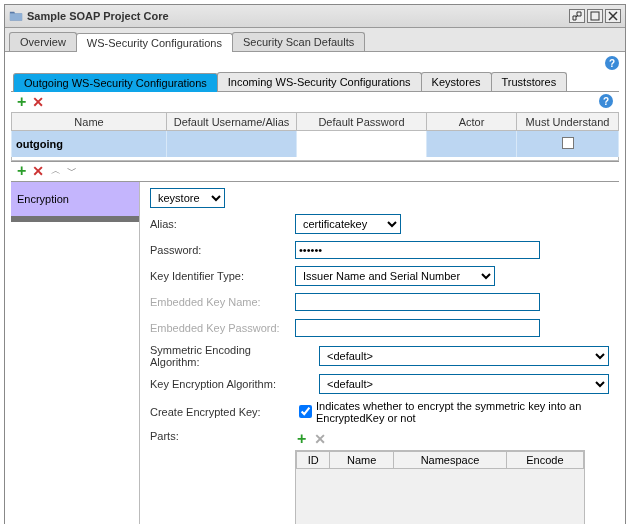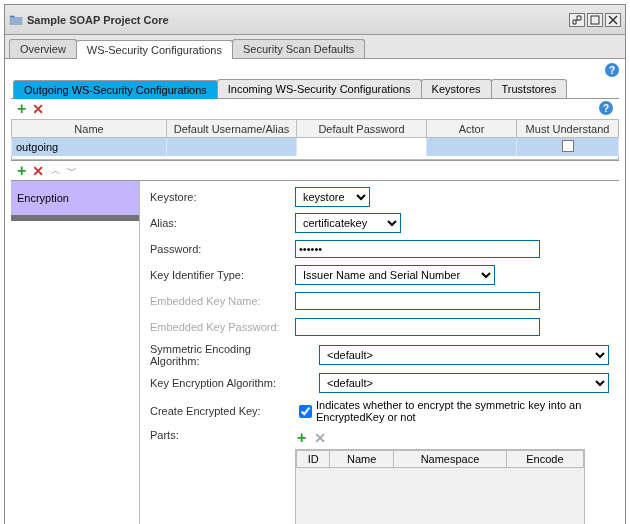--- a/index.html
+++ b/index.html
@@ -1,37 +1,37 @@
 <!DOCTYPE html>
 <html><head>
 <meta charset="utf-8">
 <style>
   * { box-sizing: border-box; font-family: Arial, sans-serif; font-size: 11px; }
   body { margin: 0; padding: 4px; background: #fff; width: 630px; }
   .window { border: 1px solid #888; background: #ececec; }
-  .titlebar { height: 30px; background: linear-gradient(#e8e8e8,#d8d8d8); display: flex; align-items: center; padding: 0 4px; border-bottom: 1px solid #999; }
+  .titlebar { height: 23px; background: linear-gradient(#e8e8e8,#d8d8d8); display: flex; align-items: center; padding: 0 4px; border-bottom: 1px solid #999; }
   .titlebar .folder-icon { width: 14px; height: 14px; margin-right: 4px; }
   .title { font-weight: bold; color: #333; flex: 1; }
   .winbtn { width: 16px; height: 14px; border: 1px solid #777; margin-left: 2px; background: #eee; display: inline-flex; align-items: center; justify-content: center; cursor: pointer; }
   .winbtn svg { width: 10px; height: 10px; }
   .tabstrip { display: flex; background: #e6e6e6; border-bottom: 1px solid #999; padding-top: 4px; padding-left: 4px; gap: 0; }
   .tab { padding: 3px 10px; border: 1px solid #999; border-bottom: none; background: #ddd; cursor: pointer; margin-right: -1px; color: #333; border-radius: 3px 3px 0 0; }
   .tab.active { background: #fff; font-weight: normal; position: relative; top: 1px; }
   .tabcontent { background: #fff; padding: 6px; min-height: 470px; position: relative; }
   .help-icon { width: 14px; height: 14px; border-radius: 50%; background: #3b8bd8; color: #fff; display: inline-flex; align-items: center; justify-content: center; font-weight: bold; font-size: 10px; position: absolute; right: 6px; }
   .subtabs { display: flex; border-bottom: 1px solid #999; margin-top: 14px; padding-left: 2px; }
   .subtab { padding: 3px 10px; border: 1px solid #999; border-bottom: none; background: #e8e8e8; margin-right: -1px; cursor: pointer; border-radius: 3px 3px 0 0; }
   .subtab.active { background: #0ea5e9; position: relative; top: 1px; }
   .toolbar { display: flex; align-items: center; padding: 2px 4px; position: relative; height: 20px; }
   .icon-plus { color: #2a9d2a; font-size: 16px; font-weight: bold; cursor: pointer; padding: 0 2px; }
   .icon-x { color: #cc3333; font-size: 14px; font-weight: bold; cursor: pointer; padding: 0 4px; }
   .chev { color: #666; cursor: pointer; padding: 0 3px; font-size: 10px; }
   .table { width: 100%; border-collapse: collapse; }
   .table th { background: #f2f2f2; border: 1px solid #bbb; font-weight: normal; padding: 2px 4px; color: #333; height: 18px; }
-  .table td { border-left: 1px solid #d8e8f8; border-right: 1px solid #d8e8f8; padding: 2px 4px; height: 18px; }
+  .table td { border-left: 1px solid #d8e8f8; border-right: 1px solid #d8e8f8; padding: 2px 4px; height: 26px; font-weight: bold; }
   .row-sel { background: #bcd6f2; }
   .divider { border-top: 1px solid #999; display:flex; }
   .sidebar { width: 155px; border-right: 1px solid #bbb; background: #fff; min-height: 350px; }
   .sidebar-item { background: #c4b5fd; padding: 11px 6px; border-bottom: 6px solid #737373; }
   .formarea { flex: 1; padding: 6px 10px; background: #fff; min-height: 350px; }
   .formrow { display: flex; align-items: center; margin-bottom: 6px; min-height: 20px; }
   .formrow label { width: 145px; color: #333; }
   .formrow.disabled label { color: #aaa; }
   .formrow .control { flex: 1; }
   select, input[type=text], input[type=password] { border: 1px solid #0369a1; padding: 1px 3px; height: 18px; background: #fff; }
@@ -128,21 +128,20 @@
       <span class="chev">﹀</span>
     </div>
 
     <div class="divider">
       <div class="sidebar">
         <div class="sidebar-item">Encryption</div>
       </div>
       <div class="formarea">
 
         <div class="formrow">
-          <label>Keystore:</label>
           <div class="control"><select class="w-keystore"><option>keystore</option></select></div>
         </div>
         <div class="formrow">
           <label>Alias:</label>
           <div class="control"><select class="w-alias"><option>certificatekey</option></select></div>
         </div>
         <div class="formrow">
           <label>Password:</label>
           <div class="control"><input type="text" class="w-pass" value="••••••" style=""></div>
         </div>

